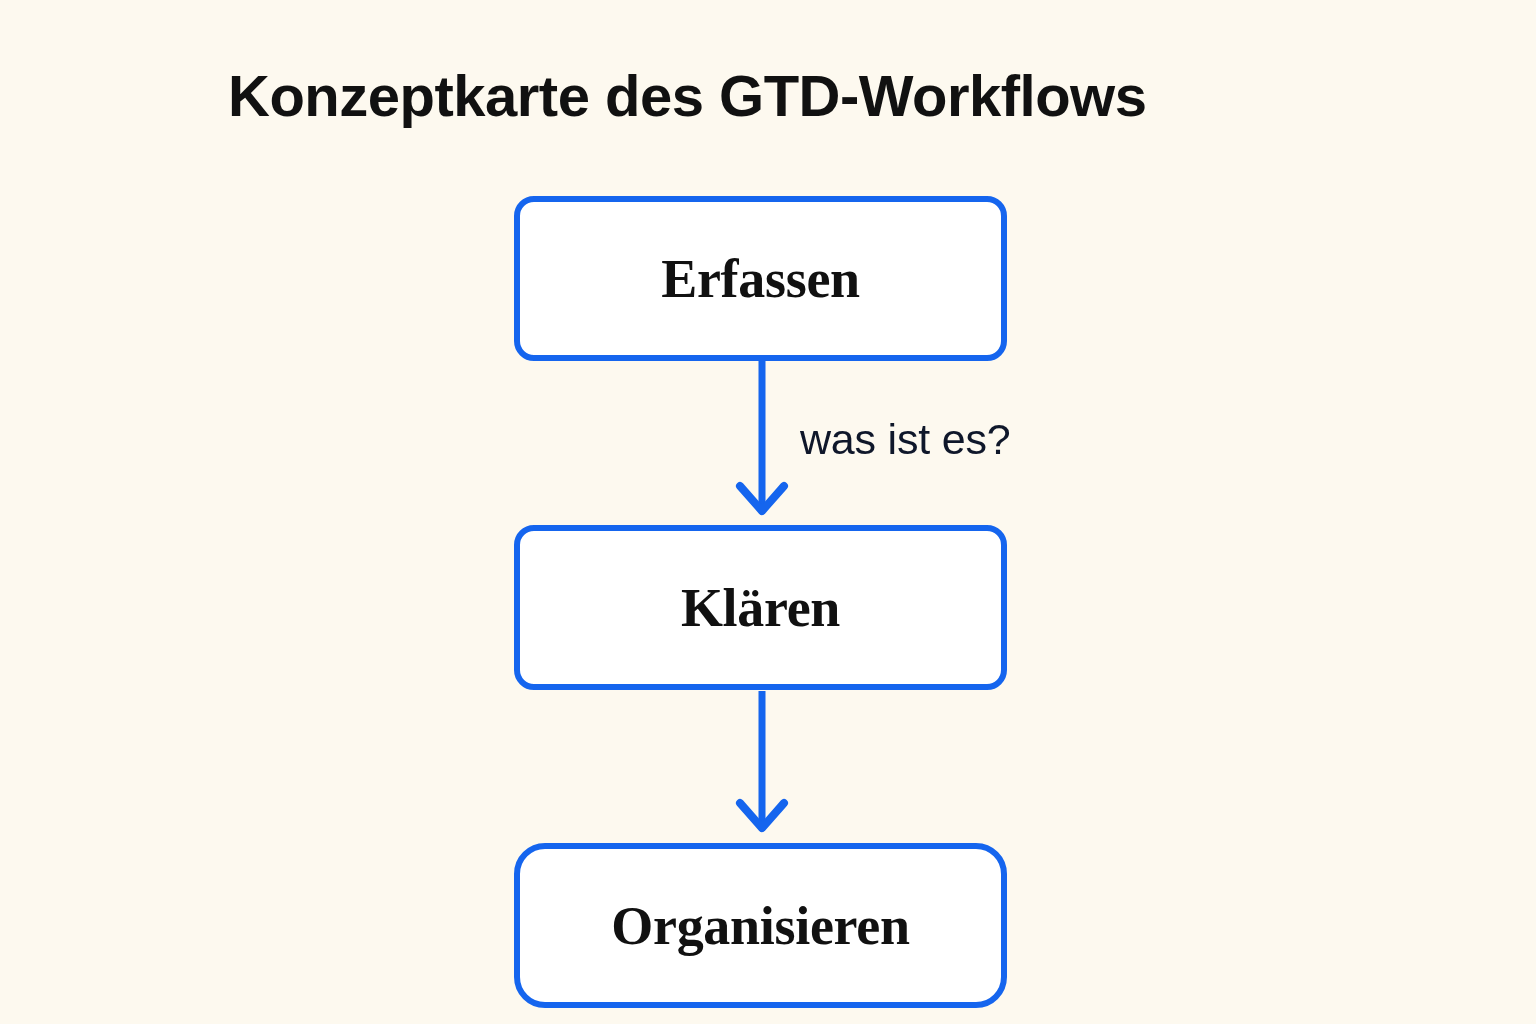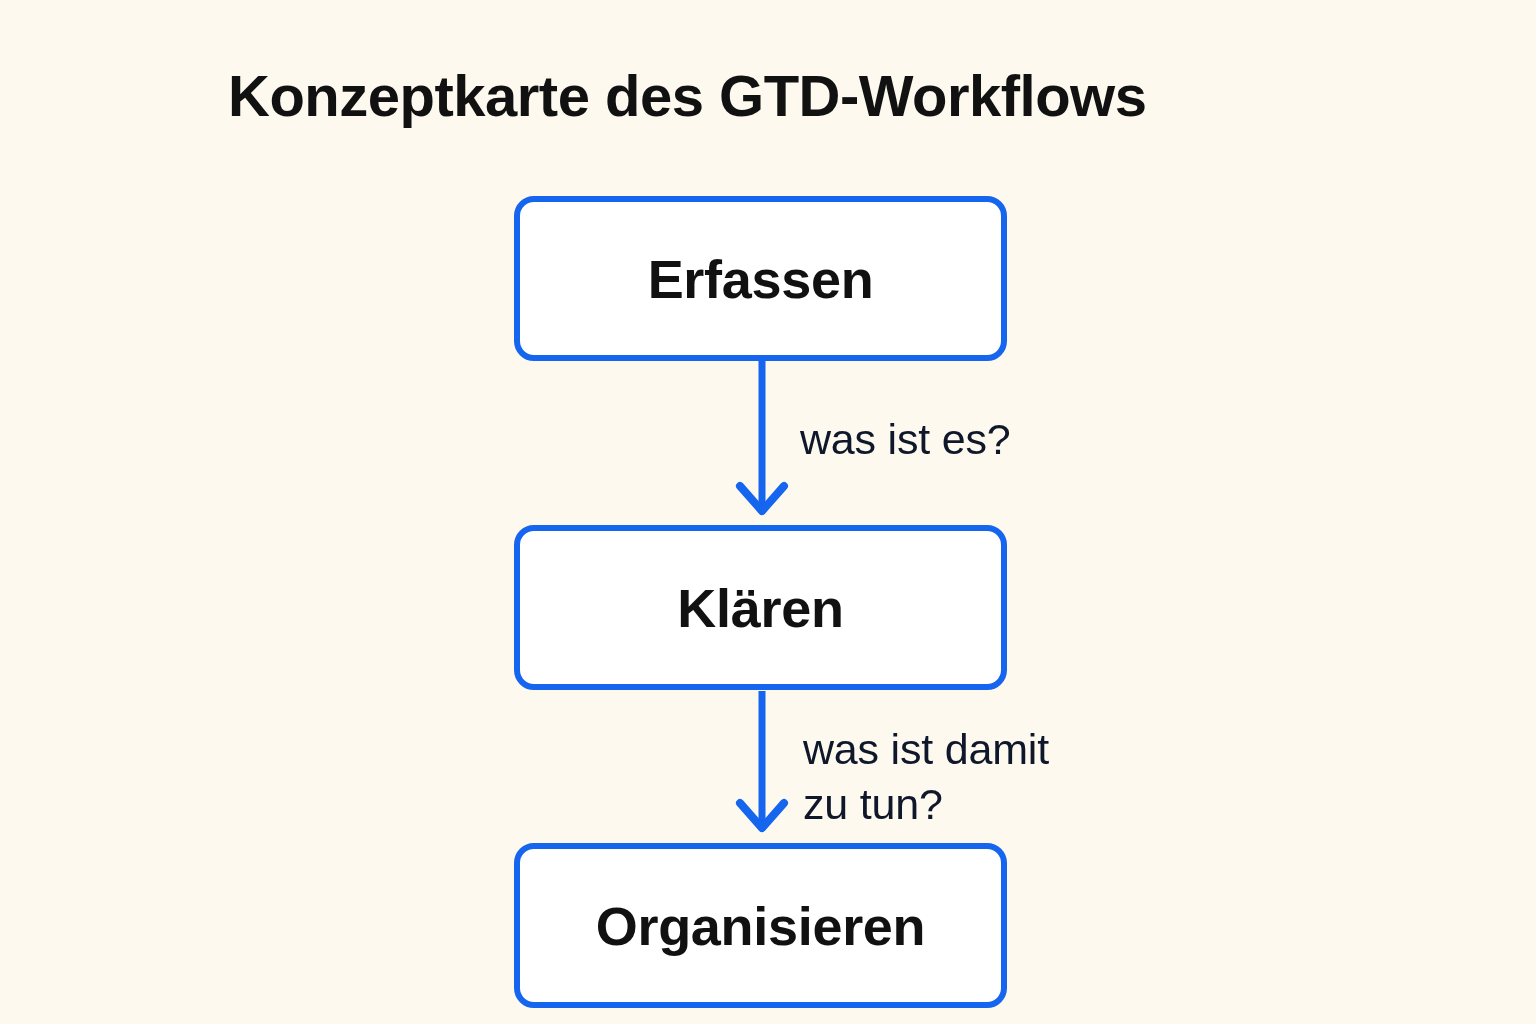--- a/index.html
+++ b/index.html
@@ -49,24 +49,25 @@
     align-items: center;
     justify-content: center;
   }
   .node-label {
     font-size: 54px;
     font-weight: bold;
     color: #111111;
     letter-spacing: -0.3px;
     white-space: nowrap;
     line-height: 1;
+    font-family: Liberation Serif, serif;
   }
   #node-0 { top: 196px; }
   #node-1 { top: 525px; text-align: center; }
-  #node-2 { top: 843px; }
+  #node-2 { top: 843px; border-radius: 31px; }
 
   
   #edge-layer {
     position: absolute;
     left: 0;
     top: 0;
     width: 1536px;
     height: 1024px;
     pointer-events: none;
   }
@@ -111,16 +112,14 @@
   <div class="node" id="node-1">
     <span class="node-label">Klären</span>
   </div>
 
   <div class="node" id="node-2">
     <span class="node-label">Organisieren</span>
   </div>
 
   <div class="edge-label" id="edge-label-0">was ist es?</div>
 
-  <div class="edge-label" id="edge-label-1">was ist damit
-zu tun?</div>
 
 </div>
 
 </body></html>

